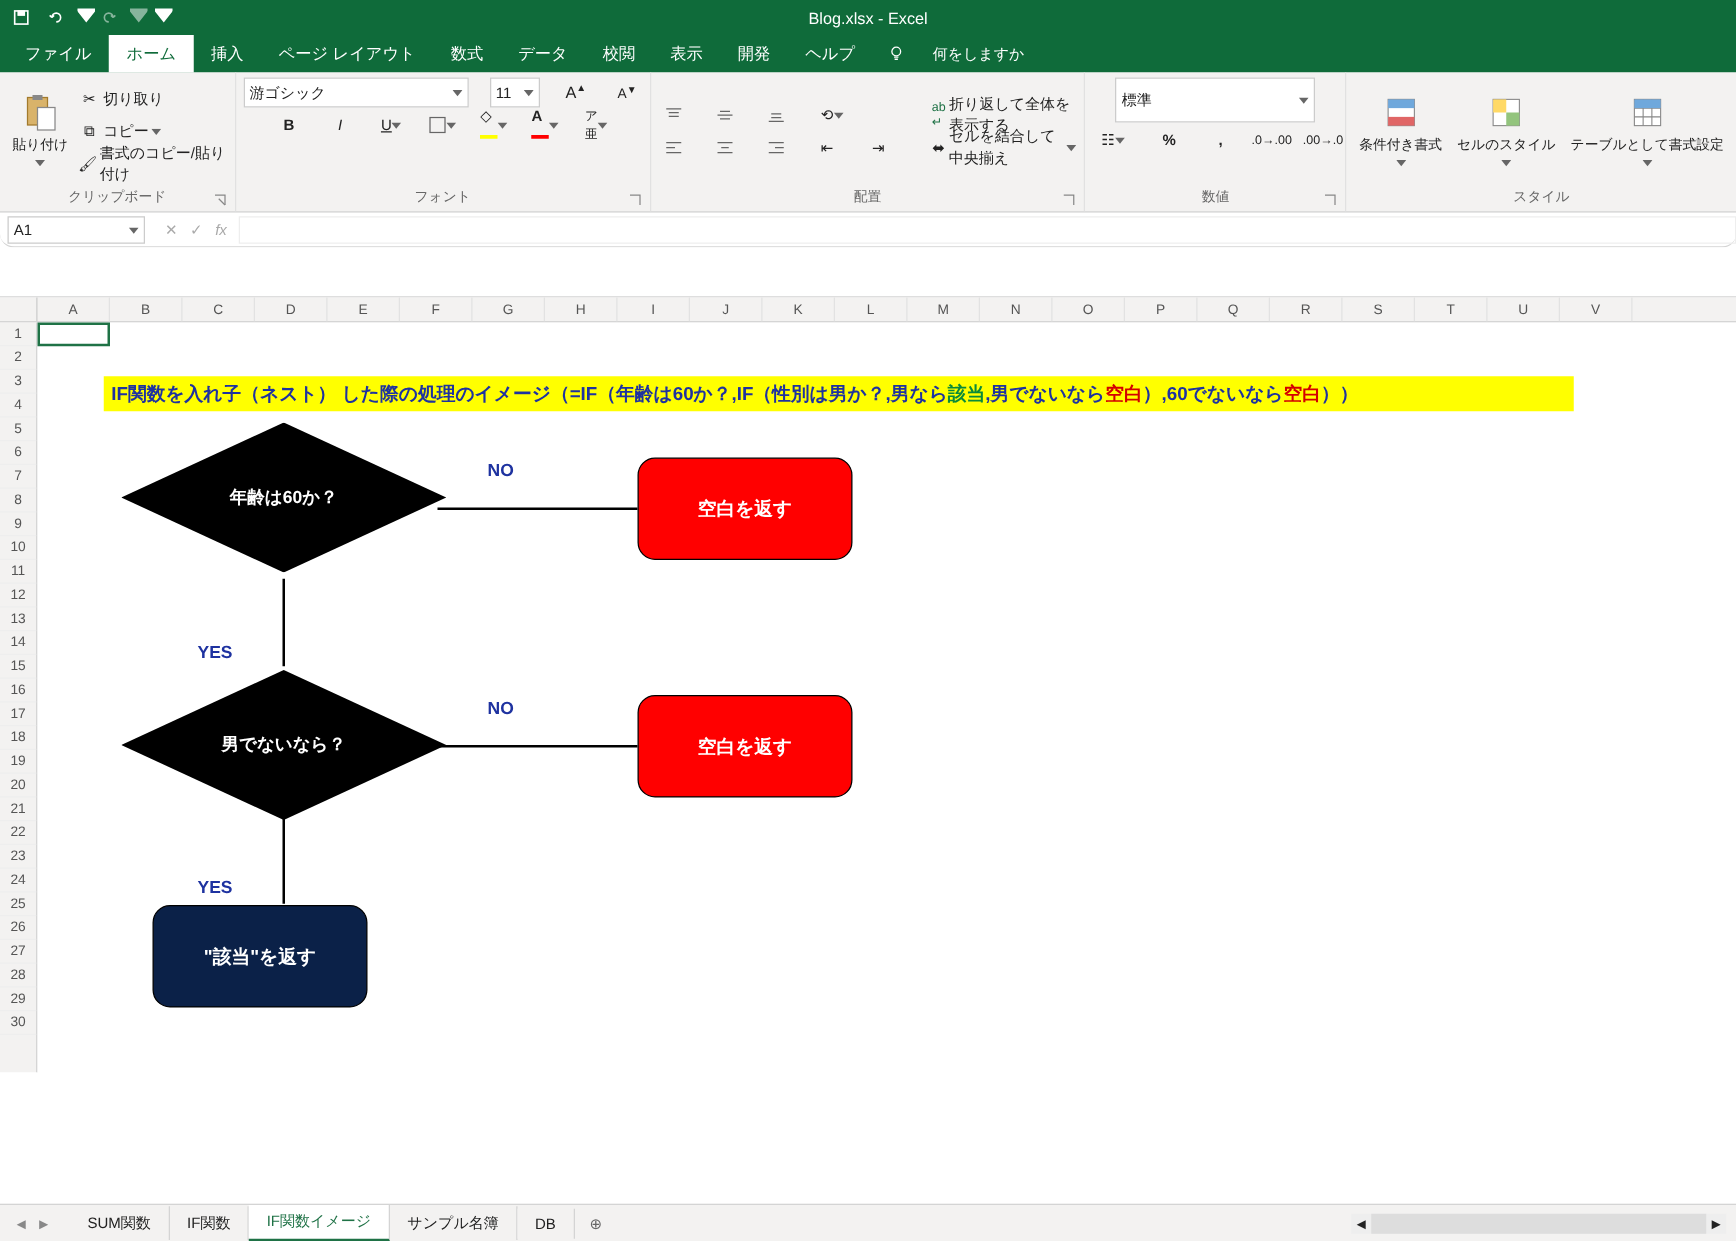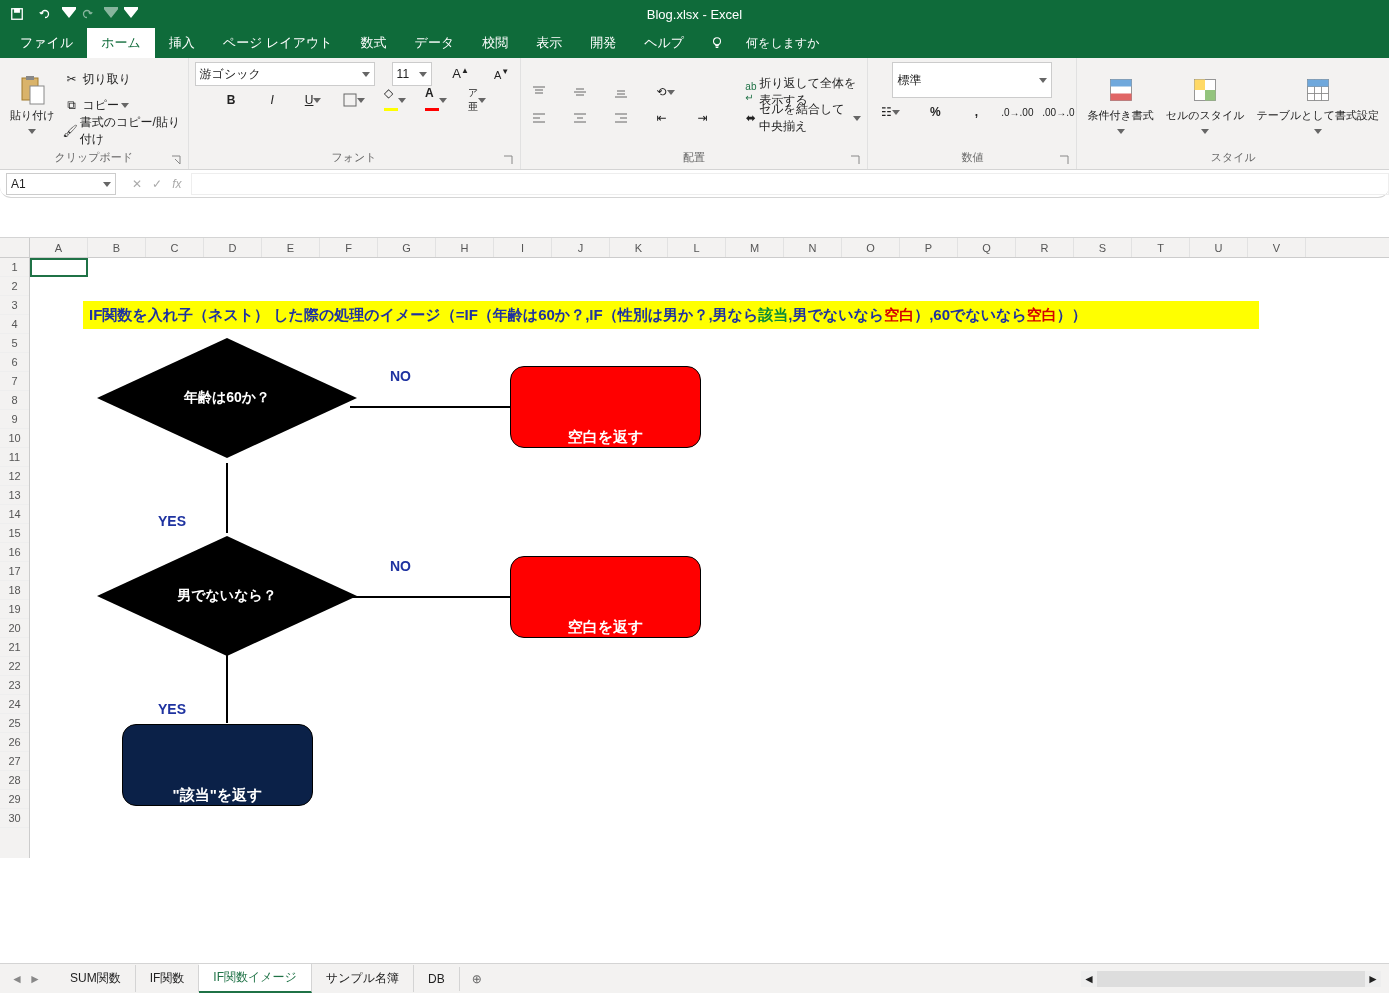--- a/index.html
+++ b/index.html
@@ -83,22 +83,22 @@
     .banner .red   { color: #d40000; }
 
     .diamond {
       position: absolute; width: 260px; height: 120px; transform: translate(-50%, -50%);
       display: flex; align-items: center; justify-content: center;
     }
     .diamond .shape { position: absolute; inset: 0; background: #000; clip-path: polygon(50% 0, 100% 50%, 50% 100%, 0 50%); }
     .diamond .txt { position: relative; color: #fff; font-weight: bold; font-size: 14px; }
 
     .rbox {
-      position: absolute; width: 191px; height: 82px; border-radius: 14px; border: 1px solid #000;
-      display: flex; align-items: flex-end; justify-content: center; color: #fff; font-weight: bold; font-size: 15px;
+      position: absolute; width: 172px; height: 82px; border-radius: 14px; border: 1px solid #000;
+      display: flex; align-items: center; justify-content: center; color: #fff; font-weight: bold; font-size: 15px;
     }
     .redbox { background: #ff0000; }
     .navybox { background: #0b2148; }
 
     .edge { position: absolute; background: #000; }
     .lbl { position: absolute; font-weight: bold; color: #1e32a0; font-size: 14px; }
 
     
     .tabstrip { position: absolute; bottom: 0; left:0; right:0; height: 30px; background: #f3f2f1; border-top: 1px solid #d4d4d4; display: flex; align-items: center; padding-left: 8px; gap: 0; }
     .navbtn { width: 18px; height:18px; display:flex; align-items:center; justify-content:center; cursor:pointer; color:#888;}

